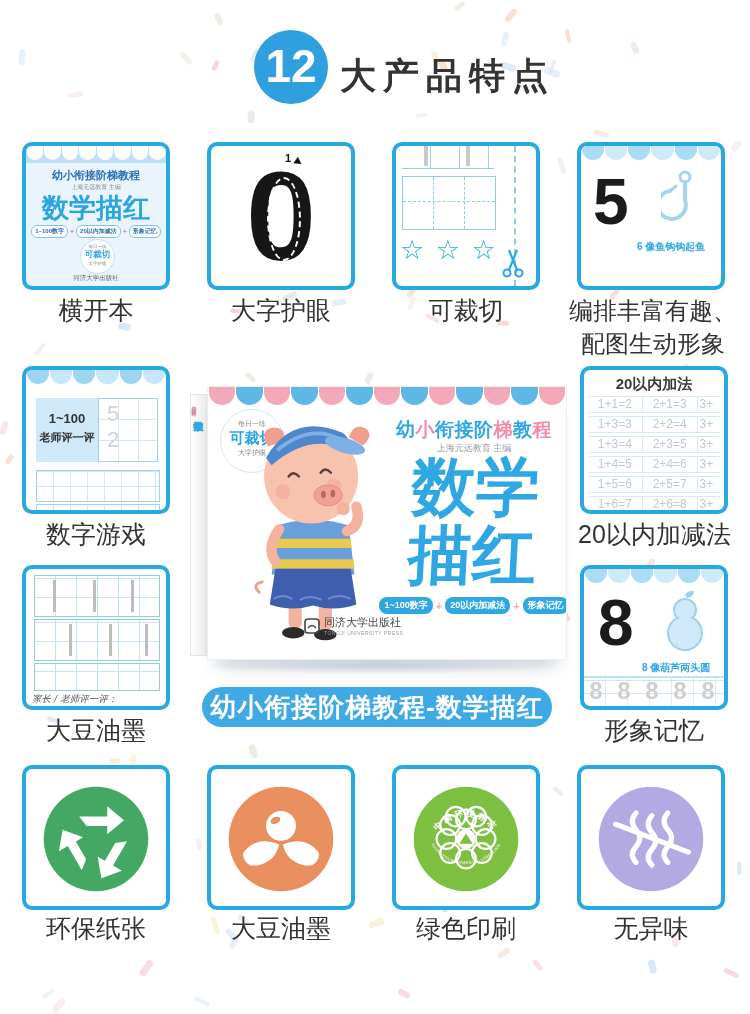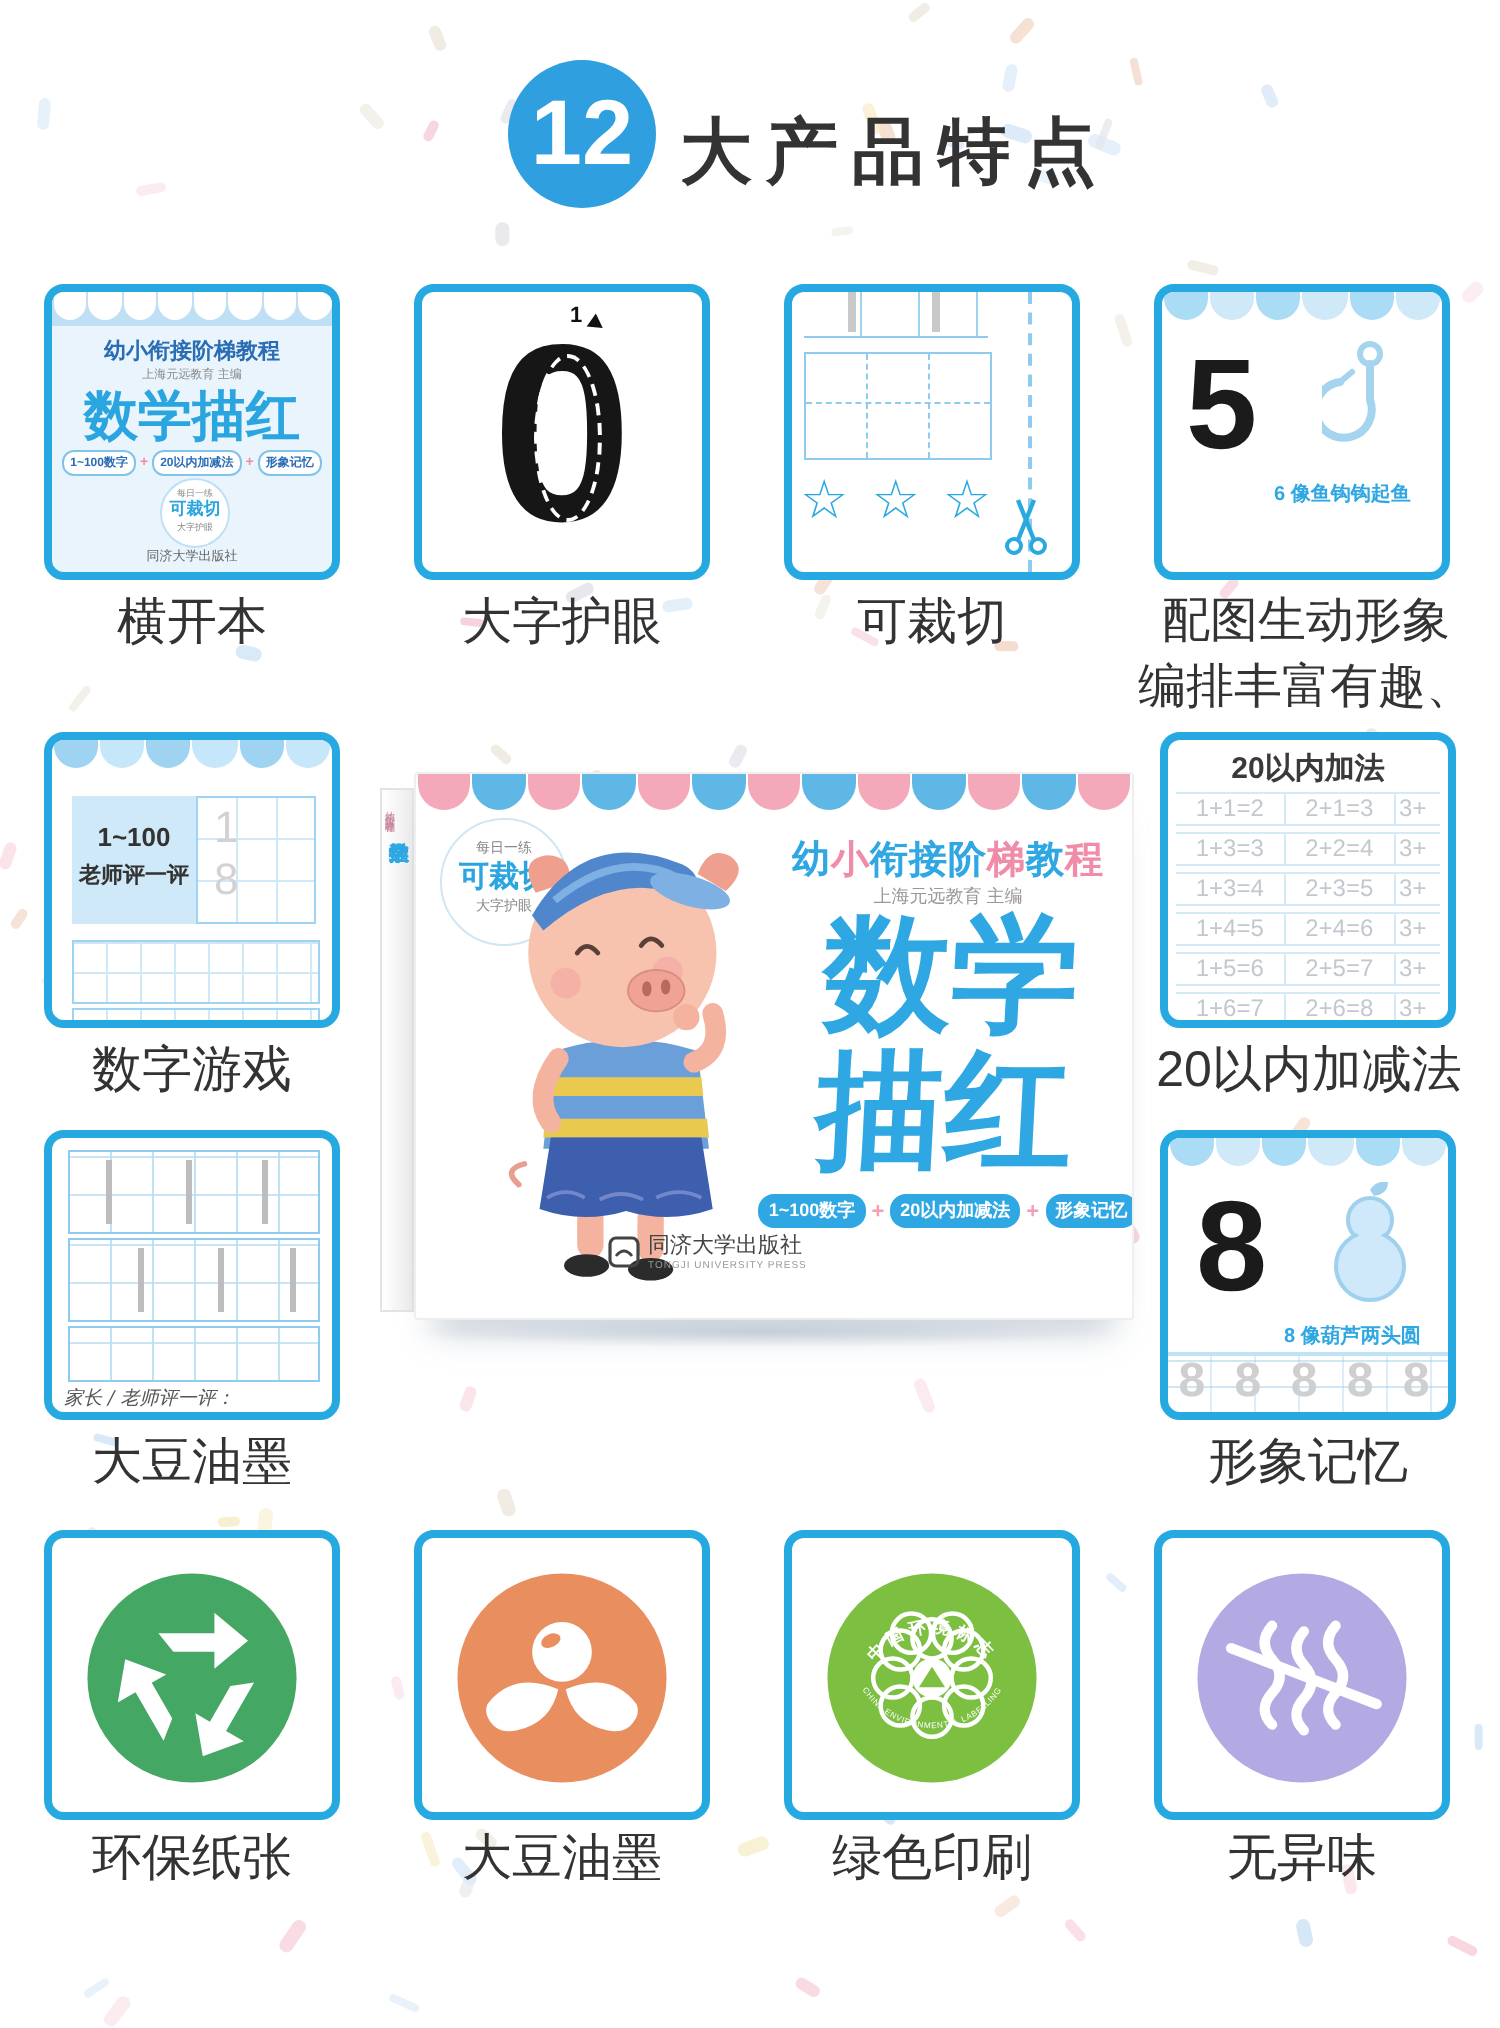--- a/index.html
+++ b/index.html
@@ -329,38 +329,38 @@
       </div>
     <div class="abs pic-digit" style="left:12px;top:24px;">5</div>
     <svg class="abs" style="left:80px;top:24px;" width="48" height="62" viewBox="0 0 48 62">
       <circle cx="24" cy="7" r="5" fill="none" stroke="#a5d4ef" stroke-width="3"></circle>
       <path d="M24 12 L24 30 A 14 14 0 1 1 9 21" fill="none" stroke="#a5d4ef" stroke-width="4" stroke-linecap="round"></path>
       <path d="M9 21 L15 16" fill="none" stroke="#a5d4ef" stroke-width="3" stroke-linecap="round"></path>
     </svg>
     <div class="abs pic-cap" style="left:56px;top:94px;width:88px;">6 像鱼钩钩起鱼</div>
   </div>
   <div class="lbl z" style="left:558px;top:294px;width:190px;font-size:24px;line-height:33px;">
+    <div>编排丰富有趣、</div>
     <div>配图生动形象</div>
-    <div>编排丰富有趣、</div>
   </div>
 
   <div class="card z" style="left:22px;top:366px;">
     <div class="scallops">
         <i style="background: rgb(158, 211, 242);"></i>
         <i style="background: rgb(198, 230, 249);"></i>
         <i style="background: rgb(158, 211, 242);"></i>
         <i style="background: rgb(198, 230, 249);"></i>
         <i style="background: rgb(158, 211, 242);"></i>
         <i style="background: rgb(198, 230, 249);"></i>
       </div>
     <div class="abs ng-box">
       <span class="a">1~100</span>
       <span class="b">老师评一评</span>
     </div>
-    <div class="abs ng-grid">1 8</div>
+    <div class="abs ng-grid">5 2</div>
     <div class="abs ng-band" style="top:100px;height:30px;"></div>
     <div class="abs ng-band" style="top:134px;height:8px;border-bottom:none;"></div>
   </div>
   <div class="lbl z" style="left:22px;top:518px;width:148px;">数字游戏</div>
 
   <div class="card z" style="left:580px;top:366px;">
     <div class="abs add-title">20以内加法</div>
     <div class="abs add-table">
       <div class="add-row">
         <span>1+1=2</span>
@@ -514,20 +514,21 @@
         </svg>
         <span>
           <span>同济大学出版社</span>
           <span class="en">TONGJI UNIVERSITY PRESS</span>
         </span>
       </div>
     </div>
     <div class="abs shadow"></div>
   </div>
 
+  <div class="abs z banner">幼小衔接阶梯教程-数学描红</div>
 
   <div class="card z" style="left:22px;top:765px;height:145px;">
     <div class="icon-wrap">
       <svg width="112" height="112" viewBox="0 0 120 120">
         <circle cx="60" cy="60" r="56" fill="#44a763"></circle>
         <g fill="#ffffff">
           <g>
               <path d="M42 36 L72 36 L72 25 L90 40 L72 55 L72 46 L50 46 Z"></path>
             </g>
           <g transform="rotate(120 60 64)">

